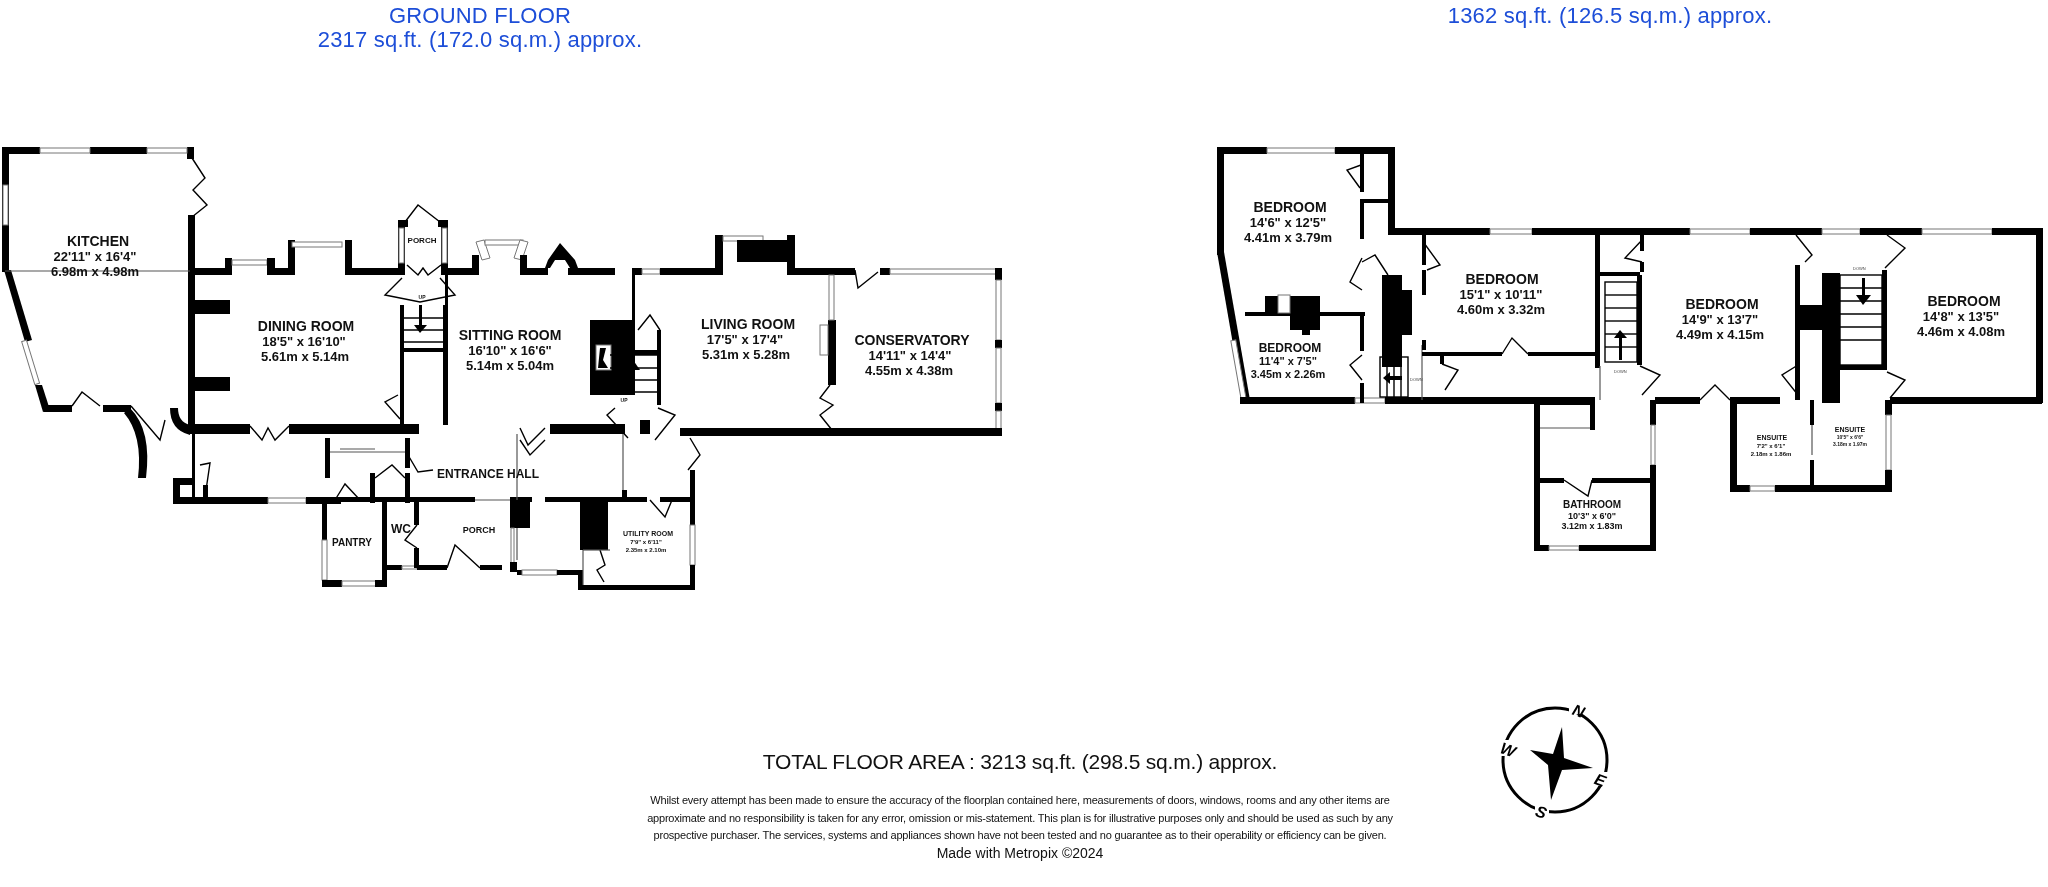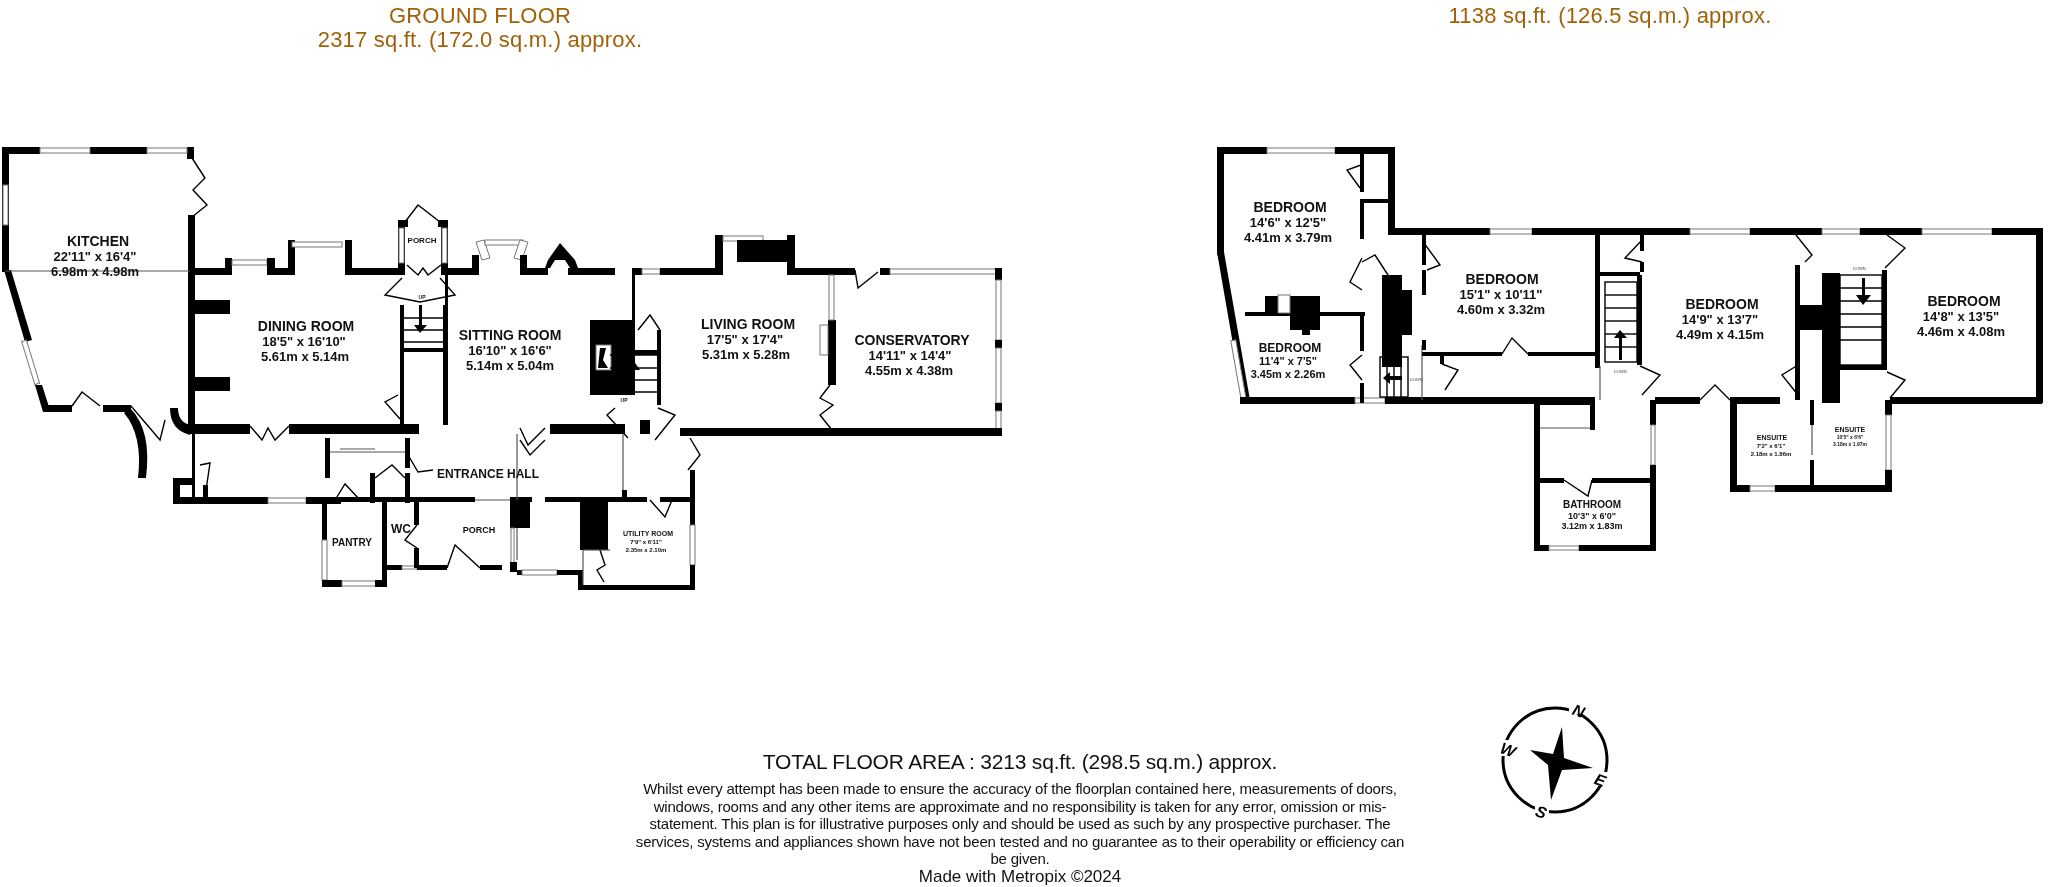--- a/index.html
+++ b/index.html
@@ -1,40 +1,40 @@
 <!DOCTYPE html>
 <html><head>
 <meta charset="utf-8">
 <style>
   html,body{margin:0;padding:0;background:#fff;}
   body{width:2048px;height:887px;position:relative;overflow:hidden;font-family:"Liberation Sans",sans-serif;color:#111;}
-  .hdr{position:absolute;text-align:center;font-family:"Liberation Sans",sans-serif;font-size:22px;line-height:24px;color:#a16207;}
+  .hdr{position:absolute;text-align:center;font-family:"Liberation Sans",sans-serif;font-size:22px;line-height:24px;color:#1d4ed8;}
   .hdr .t{display:block;letter-spacing:0.2px;}
   #gf-hdr{left:260px;width:440px;top:4px;}
   #ff-hdr{left:1390px;width:440px;top:4px;}
   svg.plan{position:absolute;left:0;top:0;}
   .rl{font-family:"Liberation Sans",sans-serif;font-weight:bold;fill:#111;text-anchor:middle;}
   .wall{fill:#000;}
   .ln{stroke:#000;stroke-width:1.4;fill:none;}
   .lg{stroke:#555;stroke-width:1.2;fill:none;}
   .win{fill:#fff;stroke:#777;stroke-width:1;}
   #footer{position:absolute;left:630px;width:780px;top:749px;text-align:center;}
   #total{font-size:21px;line-height:26px;letter-spacing:-0.2px;}
-  #disclaimer{font-size:15px;line-height:17.5px;margin-top:5px;letter-spacing:-0.2px;}
-  #made{font-size:17px;line-height:17px;}
+  #disclaimer{font-size:11px;line-height:17.5px;margin-top:17px;letter-spacing:-0.2px;}
+  #made{font-size:14px;line-height:17px;}
 </style>
 </head>
 <body>
 
 <div id="gf-hdr" class="hdr">
   <span class="t">GROUND FLOOR</span>
   <span class="t">2317 sq.ft. (172.0 sq.m.) approx.</span>
 </div>
 <div id="ff-hdr" class="hdr">
-  <span class="t">1138 sq.ft. (126.5 sq.m.) approx.</span>
+  <span class="t">1362 sq.ft. (126.5 sq.m.) approx.</span>
 </div>
 
 <svg class="plan" width="2048" height="887" viewBox="0 0 2048 887">
 
   <g>
 
     <g>
       <rect class="wall" x="2" y="147" width="7" height="125"></rect>
       <rect class="wall" x="2" y="147" width="38" height="7"></rect>
       <rect class="wall" x="90" y="147" width="57" height="7"></rect>

